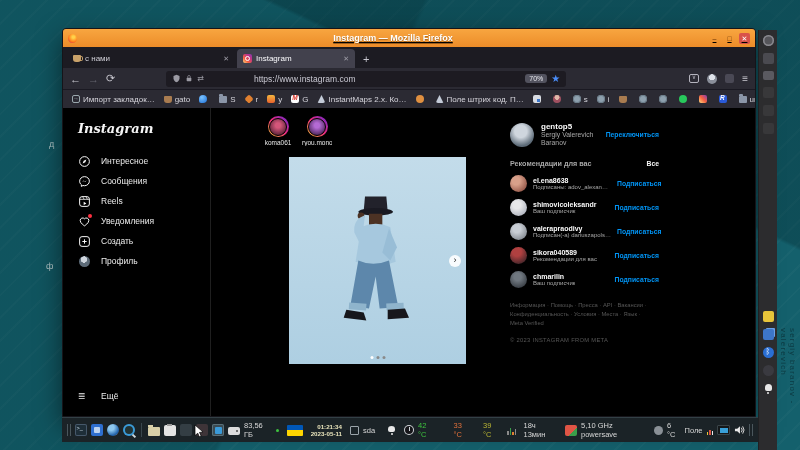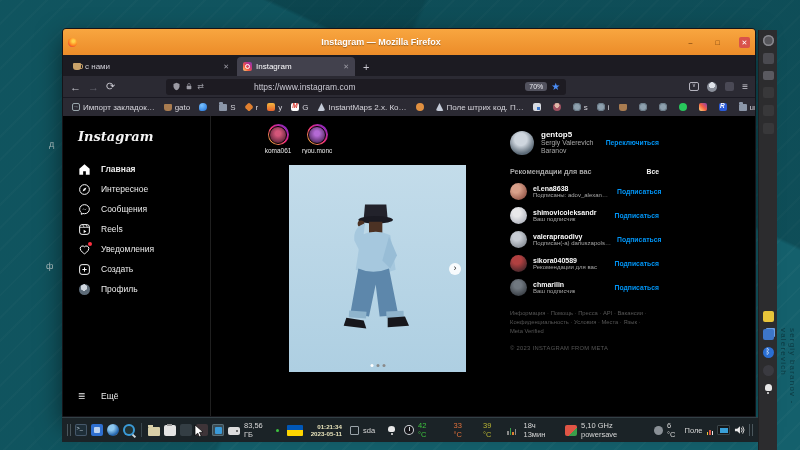--- a/index.html
+++ b/index.html
@@ -10,22 +10,22 @@
       linear-gradient(205deg, rgba(0,30,36,.28) 0 30%, rgba(0,0,0,0) 30.5%),
       linear-gradient(115deg, rgba(0,42,48,.22) 0 42%, rgba(0,0,0,0) 42.5%),
       repeating-linear-gradient(135deg, rgba(255,255,255,.025) 0 2px, rgba(0,0,0,0) 2px 16px),
       #14606c; }
   .desk-frag { position:absolute; color:#c9d6d6; font-size:9px; opacity:.85; }
 
   
   .window { position:absolute; left:62px; top:28px; width:694px; height:389px;
     background:#2b2a33; border-radius:4px 4px 0 0; box-shadow:0 10px 26px rgba(0,0,0,.5);
     border:1px solid #151419; display:flex; flex-direction:column; }
-  .titlebar { height:26px; background:linear-gradient(#f8a640,#ec8c29); border-radius:3px 3px 0 0;
-    display:flex; align-items:center; padding:0 5px; gap:16px; flex:none; }
+  .titlebar { height:18px; background:linear-gradient(#f8a640,#ec8c29); border-radius:3px 3px 0 0;
+    display:flex; align-items:center; padding:0 5px; gap:4px; flex:none;text-decoration:underline; }
   .ff-logo { width:9px; height:9px; border-radius:50%;
     background:radial-gradient(circle at 60% 35%, #ffd24a 15%, #ff7a1a 60%, #b5007f 100%); flex:none; }
   .win-title { flex:1; text-align:center; font-size:9px; font-weight:bold; color:#fff;
     text-shadow:0 1px 1px rgba(0,0,0,.35); }
   .win-btn { font-size:7px; color:#5c2d00; width:11px; text-align:center; line-height:11px; }
   .win-btn.close { background:#d9534a; color:#fff; border-radius:2px; height:11px; }
 
   .tabbar { height:21px; background:#1c1b22; display:flex; align-items:stretch; padding:2px 4px 0 4px; gap:2px; flex:none; }
   .tab { display:flex; align-items:center; gap:4px; width:168px; padding:0 6px; border-radius:4px 4px 0 0;
     color:#cfced6; font-size:8px; }
@@ -357,28 +357,20 @@
           <span>unix</span>
         </span>
 
     </div>
 
     <div class="content">
 
       <aside class="ig-sidebar">
         <div class="ig-logo">Instagram</div>
 
-        <div class="ig-nav-item active">
-          <span class="ig-ic">
-              <svg viewBox="0 0 24 24">
-                <path d="M12 2.5 2.5 10.5V21.5h7V15h5v6.5h7V10.5z" fill="#fff"></path>
-              </svg>
-            </span>
-          <span>Главная</span>
-        </div>
         <div class="ig-nav-item">
           <span class="ig-ic">
               <svg viewBox="0 0 24 24">
                 <circle cx="12" cy="12" r="9" fill="none" stroke="#fff" stroke-width="1.8"></circle>
                 <path d="m15.5 8.5-2 5-5 2 2-5z" fill="#fff"></path>
               </svg>
             </span>
           <span>Интересное</span>
         </div>
         <div class="ig-nav-item">

